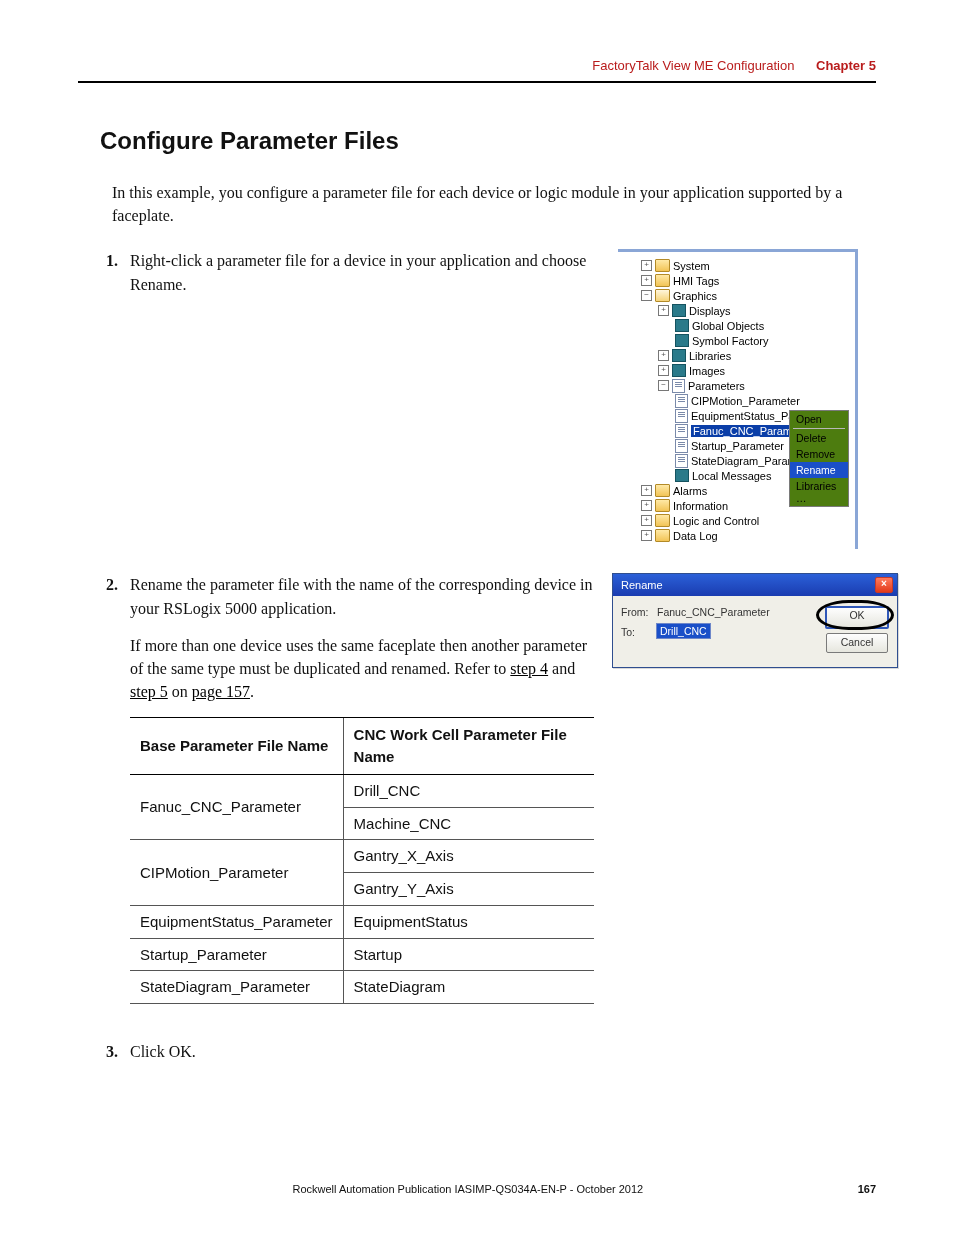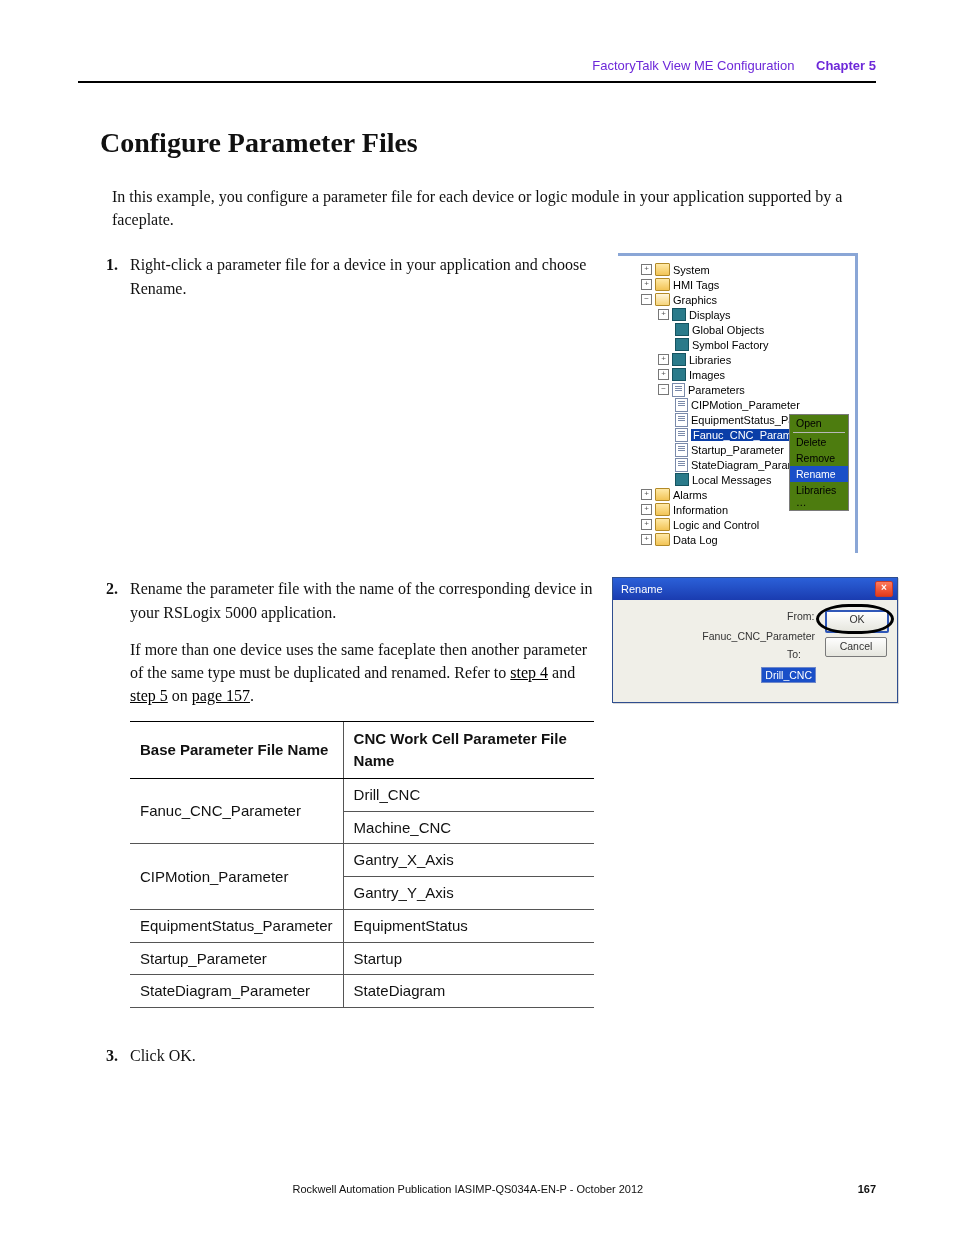--- a/index.html
+++ b/index.html
@@ -13,32 +13,32 @@
     height: 1235px;
     margin: 0 auto;
     position: relative;
     box-sizing: border-box;
     padding: 58px 78px 48px 78px;
   }
   .running-head {
     text-align: right;
     font-family: Arial, "Helvetica Neue", sans-serif;
     font-size: 13px;
-    color: #6d28d9;
+    color: #b91c1c;
     border-bottom: 2px solid #000;
     padding-bottom: 8px;
     margin-bottom: 44px;
   }
   .running-head .ch-title { font-weight: normal; margin-right: 18px; }
   .running-head .ch-label { font-weight: bold; }
 
   h2.section-title {
-    font-family: Liberation Serif, serif;
+    font-family: Liberation Sans, sans-serif;
     font-weight: bold;
-    font-size: 28px;
+    font-size: 24px;
     margin: 0 0 26px 22px;
   }
   p.intro {
     font-size: 16px;
     line-height: 1.45;
     margin: 0 0 22px 34px;
   }
   .two-col {
     display: flex;
     align-items: flex-start;
@@ -129,35 +129,35 @@
     padding: 3px 4px 3px 8px;
     display: flex; justify-content: space-between; align-items: center;
   }
   .dlg .closebox {
     width: 16px; height: 14px;
     border: 1px solid #c63b2a; background: linear-gradient(#ff7a5c,#e23a1b);
     color:#fff; font-size:10px; line-height:12px; text-align:center; font-weight:bold;
     border-radius: 2px;
   }
   .dlg .body { padding: 10px 8px 14px; font-size: 10.5px; color:#333; }
-  .dlg .row  { display:flex; align-items:flex-end; gap:8px; margin-bottom:6px;flex-direction:column; }
+  .dlg .row  { display:flex; align-items:flex-end; gap:8px; margin-bottom:6px; }
   .dlg .row .lab { width: 28px; }
   .dlg .row .val { flex:1; }
   .dlg .to-input {
     display:inline-block; background:#1a4fc8; color:#fff; padding:1px 3px;
     outline: 1px solid #6e87c9; font-size:10.5px;
   }
   .dlg .btn {
     width: 60px; height: 18px;
     background: linear-gradient(#fefefe,#e6e6de);
     border: 1px solid #7a7a7a; border-radius: 2px;
     font-size: 10.5px; text-align:center; line-height: 16px;
   }
   .dlg .btn.primary { border: 2px solid #2f57b8; height: 19px; line-height: 15px; }
-  .dlg .btn-col { display:flex; flex-direction:column; gap:4px; align-items:flex-start; }
+  .dlg .btn-col { display:flex; flex-direction:column; gap:4px; align-items:center; }
   .dlg .body-wrap { display:flex; gap:10px; }
   .dlg .body-wrap .fields { flex:1; }
   .oval { position:absolute; border:3px solid #000; border-radius: 50% / 60%; pointer-events:none; }
 
   .footer {
     position: absolute;
     bottom: 40px; left: 78px; right: 78px;
     font-family: Arial, sans-serif;
     font-size: 11px;
     display: flex;

